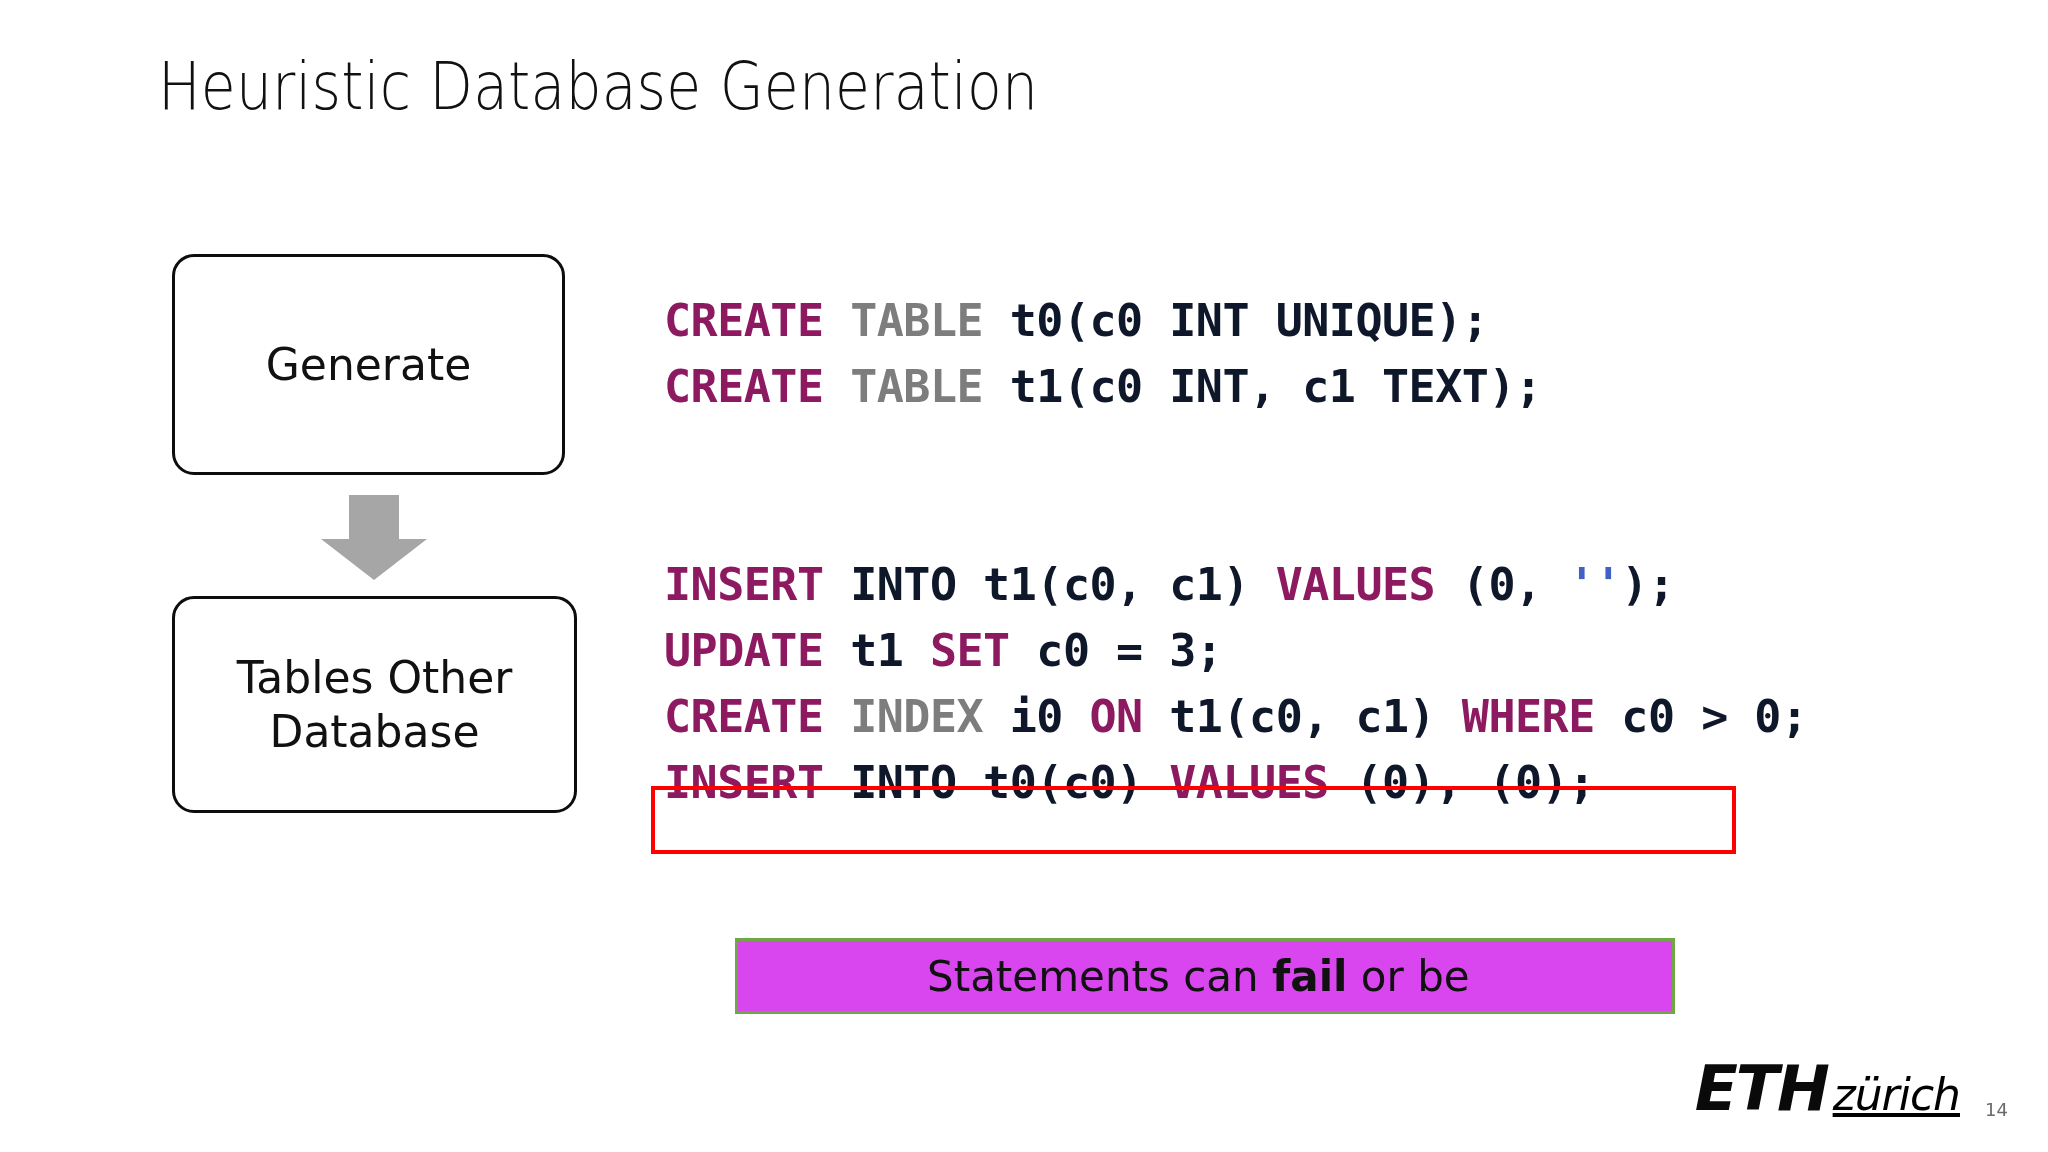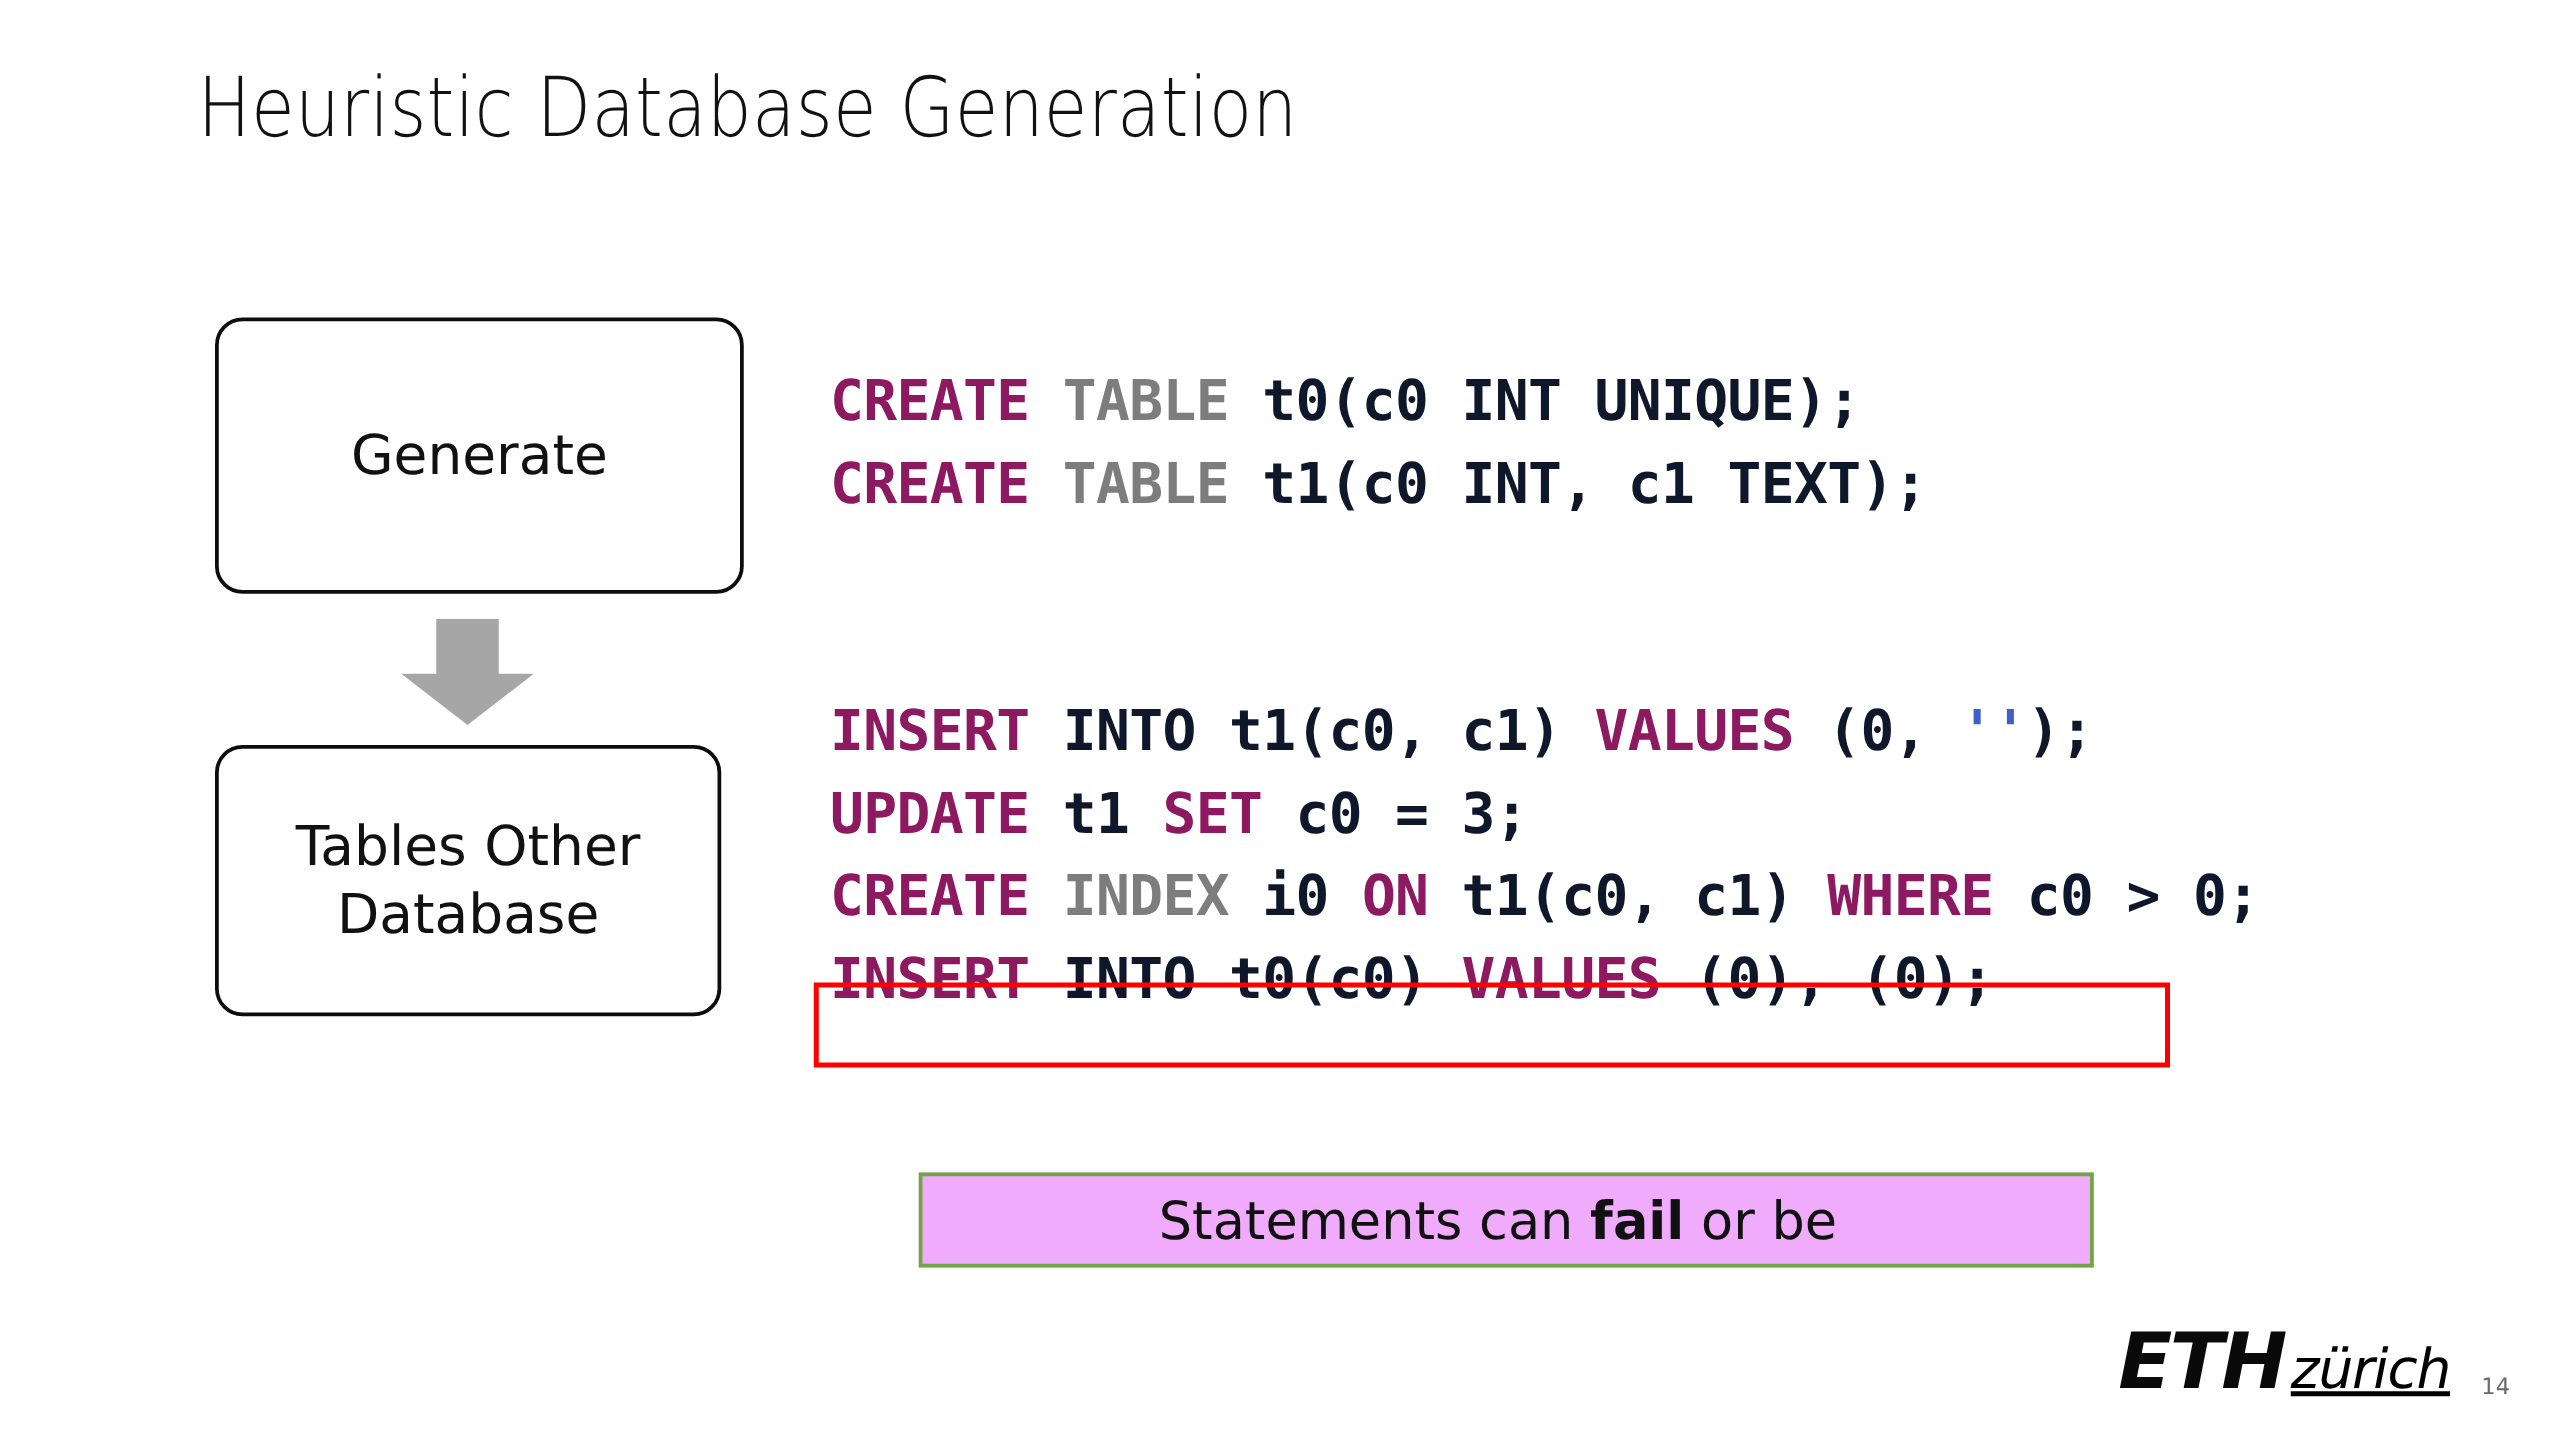--- a/index.html
+++ b/index.html
@@ -45,21 +45,21 @@
     font-size: 44px;
     font-weight: 400;
     line-height: 1.22;
     color: #111111;
     font-family: "DejaVu Sans", sans-serif;
     padding: 4px 10px;
   }
   #flow-box-generate-tables {
     left: 172px;
     top: 254px;
-    width: 423px;
+    width: 393px;
     height: 221px;
   }
   #flow-box-select-other-actions {
     left: 172px;
     top: 596px;
     width: 405px;
     height: 217px;
   }
   .flow-box span { display: block; }
 
@@ -107,21 +107,21 @@
 
   
   #green-callout {
     position: absolute;
     left: 735px;
     top: 938px;
     width: 940px;
     height: 76px;
     box-sizing: border-box;
     border: 3px solid #6FA744;
-    background: #f0abfc;
+    background: #d946ef;
     display: flex;
     align-items: center;
     justify-content: center;
     font-size: 42px;
     color: #111111;
     font-family: "DejaVu Sans", sans-serif;
     white-space: pre;
   }
   #green-callout b { font-weight: 700; }
 

